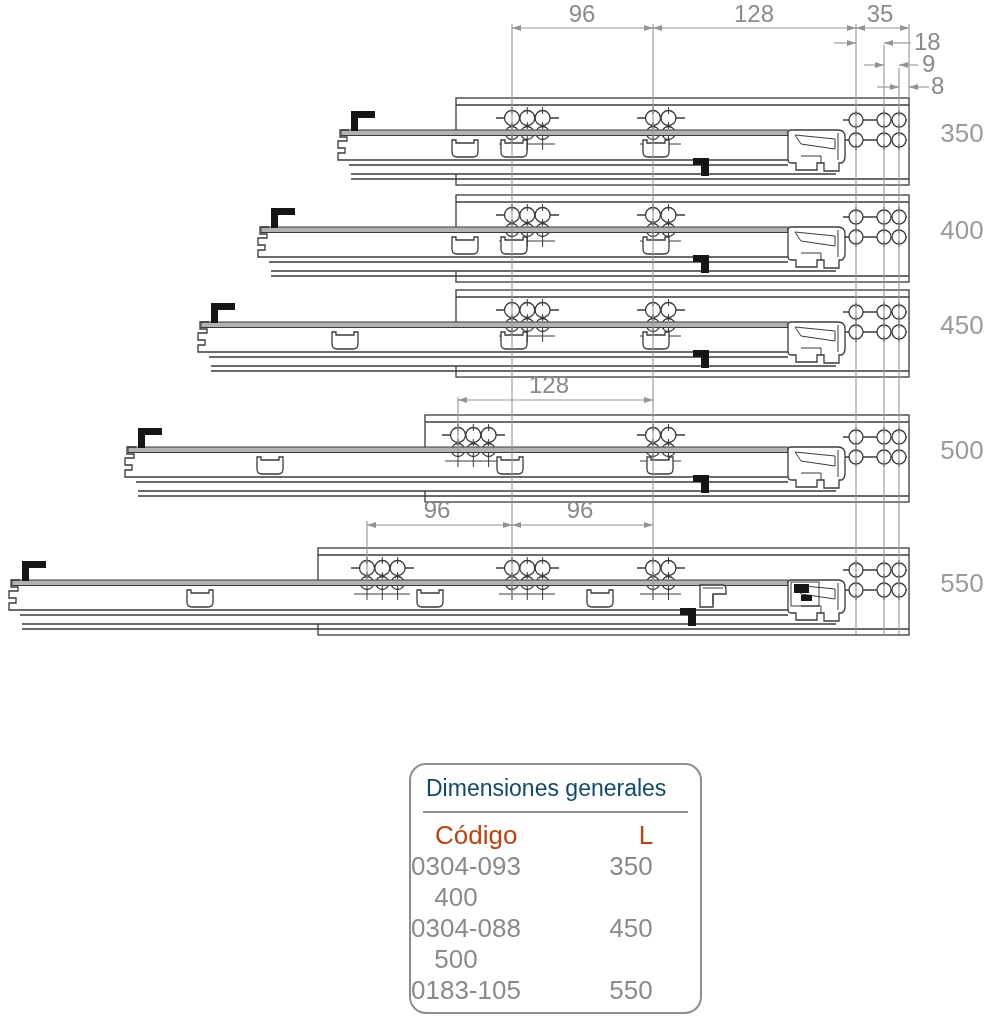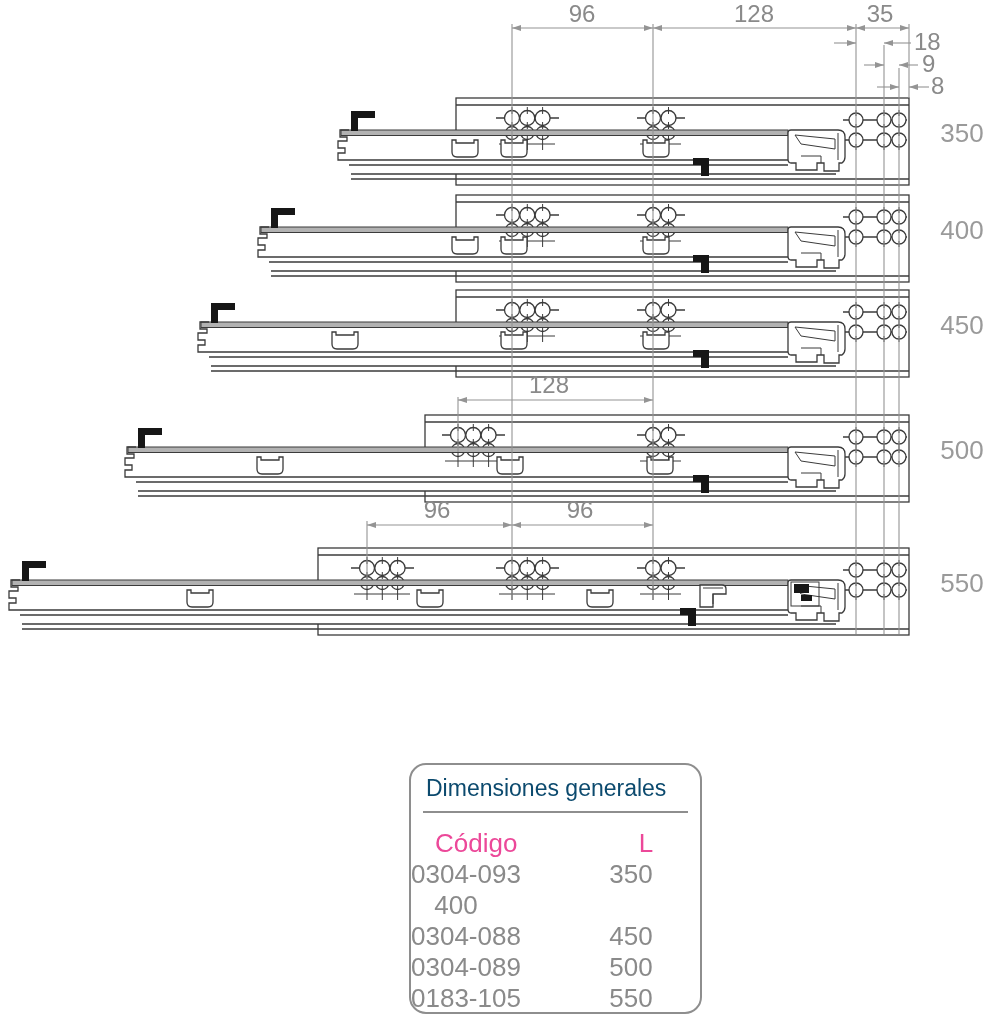--- a/index.html
+++ b/index.html
@@ -14,21 +14,21 @@
   .dim{stroke:#949494;stroke-width:1.1;fill:none;}
   .dimtxt{fill:#8a8a8a;font-size:24px;font-family:"Liberation Sans",sans-serif;}
   .raillbl{fill:#9a9a9a;font-size:26px;font-family:"Liberation Sans",sans-serif;}
   .mid{text-anchor:middle;}
   
   .card{position:absolute;left:409px;top:763px;width:289px;height:247px;
         border:2px solid #8e8e8e;border-radius:17px;background:#fff;color:#8a8a8a;}
   .tbl-title{margin:10px 0 0 15px;font-size:23px;color:#0c4a6e;}
   .tbl-rule{margin:9px 12px 0 12px;border-top:2px solid #8e8e8e;height:0;}
   .trow{display:flex;align-items:baseline;line-height:31px;font-size:26px;}
-  .thead{margin-top:15px;color:#ec4899;}
+  .thead{margin-top:7px;color:#c2410c;}
   .c-cod{width:175px;}
   .thead .c-cod{margin-left:24px;width:166px;}
   .c-l{width:90px;text-align:center;}
 </style>
 </head>
 <body>
 
 <svg width="987" height="730" viewBox="0 0 987 730">
   <defs>
     <marker id="arr" markerWidth="10" markerHeight="8" refX="9" refY="3" orient="auto-start-reverse" markerUnits="userSpaceOnUse">
@@ -262,20 +262,19 @@
     <span class="c-l">350</span>
   </div>
   <div class="trow">
     <span class="c-l">400</span>
   </div>
   <div class="trow">
     <span class="c-cod">0304-088</span>
     <span class="c-l">450</span>
   </div>
   <div class="trow">
-    <span class="c-cod">0304-089</span>
     <span class="c-l">500</span>
   </div>
   <div class="trow">
     <span class="c-cod">0183-105</span>
     <span class="c-l">550</span>
   </div>
 </div>
 
 </body></html>

